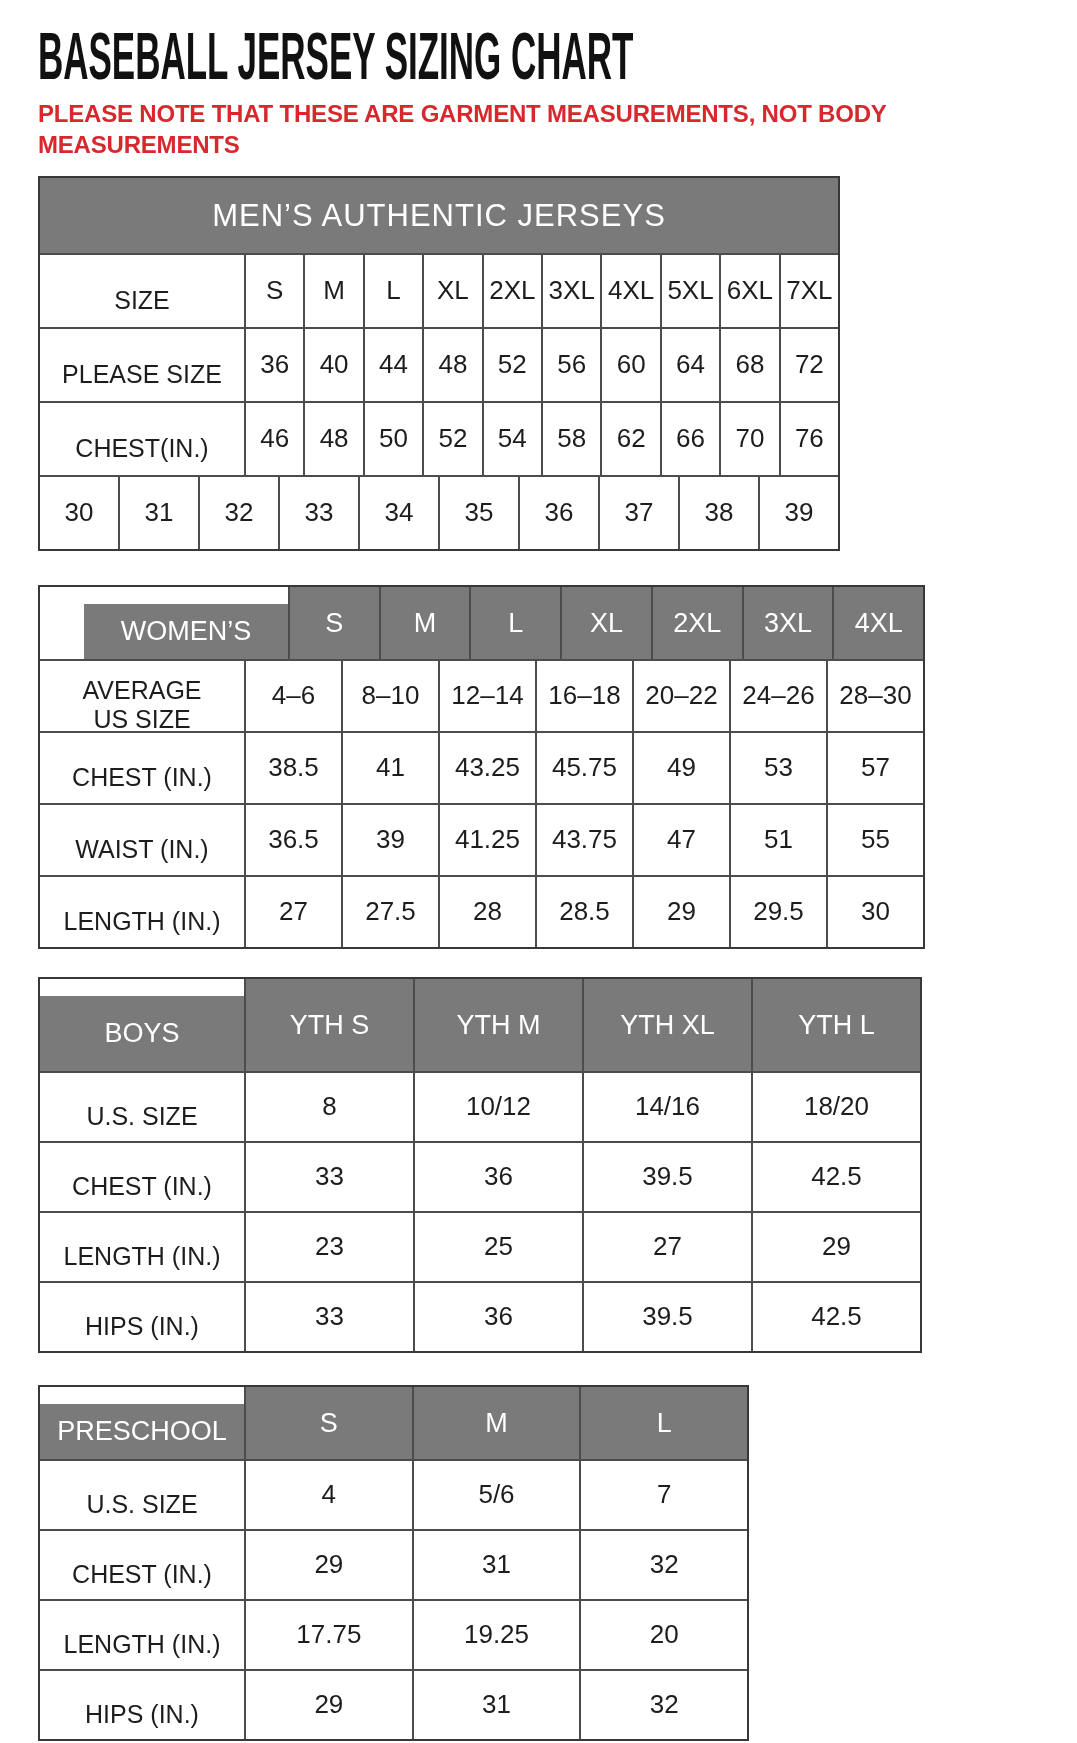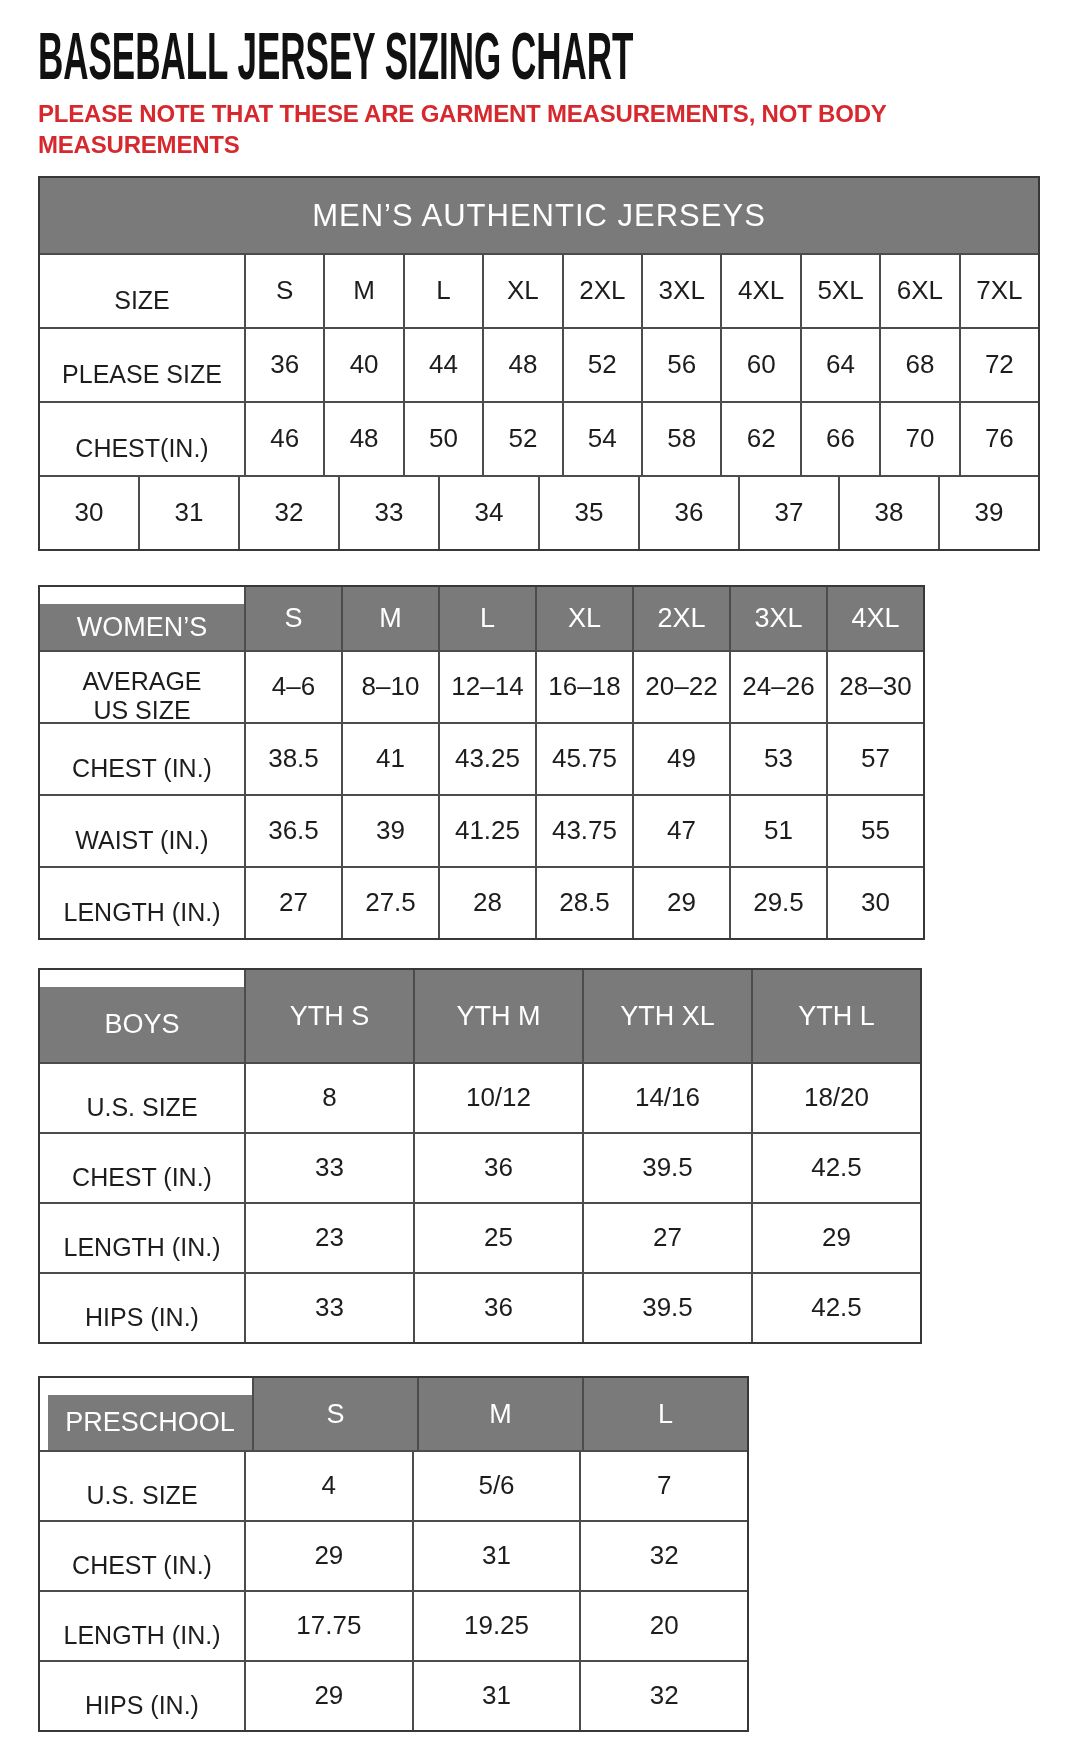--- a/index.html
+++ b/index.html
@@ -43,32 +43,32 @@
   .banner + .row, .row + .row{border-top:2px solid var(--border-inner);}
   .cell{
     flex:1;display:flex;align-items:center;justify-content:center;
     text-align:center;font-size:26px;box-sizing:border-box;line-height:1.15;
     white-space:pre-line;
   }
   .cell + .cell{border-left:2px solid var(--border-inner);}
   .cell.label{flex:0 0 204px;font-size:25px;margin-top:17px;}
   .row.header .cell{background:var(--gray);color:#fff;font-size:27px;}
 
-  #t-mens   {width:1002px;margin-top:16px;}
+  #t-mens   {width:802px;margin-top:16px;}
   #t-womens {width:887px; margin-top:34px;}
   #t-boys   {width:884px; margin-top:28px;}
   #t-pre    {width:711px; margin-top:32px;}
 
   #t-mens .banner{height:75px;}
   #t-mens .row{height:72px;}
-  #t-womens .row.header{height:63px;}
+  #t-womens .row.header{height:72px;padding-left:44px;}
   #t-womens .row.data{height:70px;}
   #t-boys .row.header{height:92px;}
   #t-boys .row.data{height:68px;}
-  #t-pre .row.header{height:72px;padding-left:8px;}
+  #t-pre .row.header{height:72px;}
   #t-pre .row.data{height:68px;}
 
   
   .footer{
     margin:17px 0 0 0;
     font-size:23px;font-weight:700;letter-spacing:-0.4px;
     color:var(--red);white-space:nowrap;
   }
 </style>
 </head>

